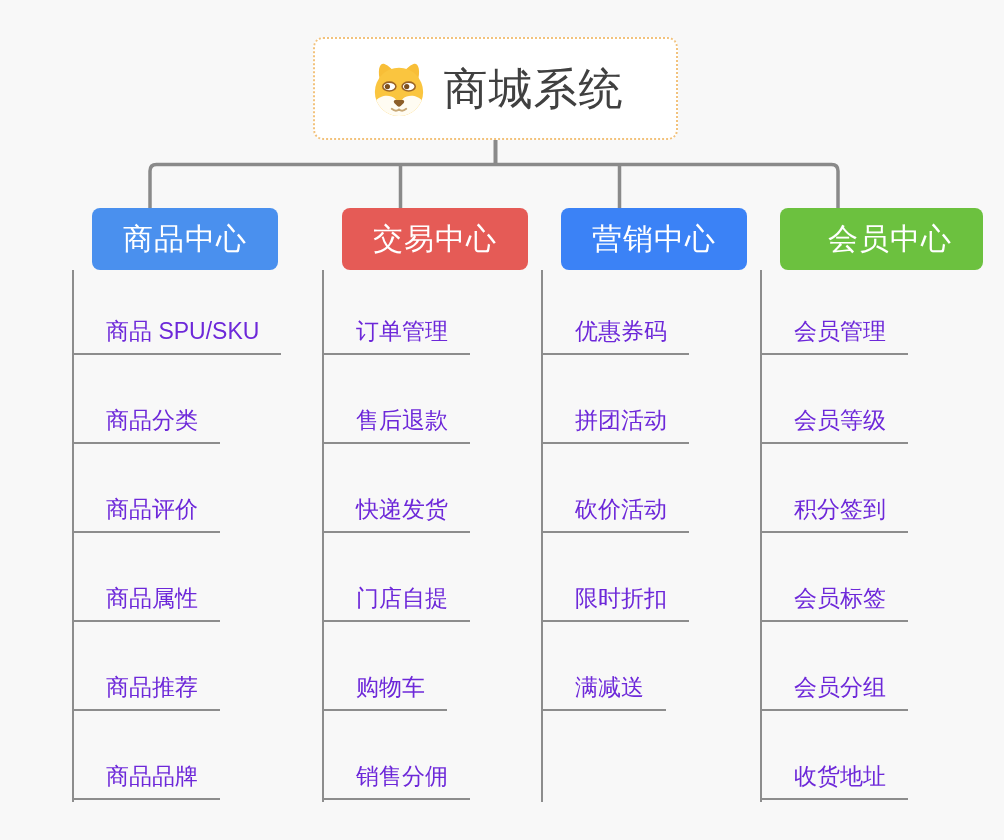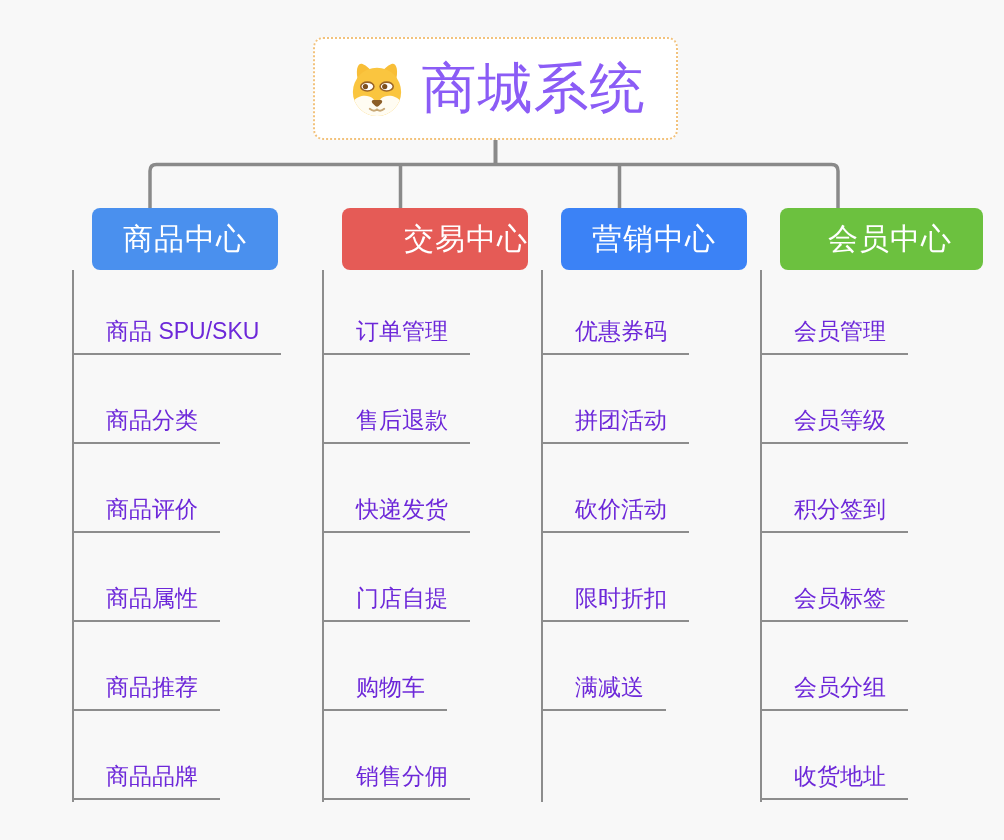--- a/index.html
+++ b/index.html
@@ -6,21 +6,21 @@
   body{background:#F8F8F8;font-family:"Liberation Sans","DejaVu Sans",sans-serif;}
   .canvas{position:relative;width:1004px;height:840px;background:#F8F8F8;overflow:hidden;}
 
   
   .connectors{position:absolute;left:0;top:0;width:1004px;height:840px;pointer-events:none;}
 
   
   .root-node{position:absolute;left:313px;top:37px;width:365px;height:103px;background:#ffffff;
     border:2px dotted #F2C27C;border-radius:10px;box-sizing:border-box;
     display:flex;align-items:center;justify-content:center;gap:14px;}
-  .root-title{font-size:55px;line-height:1;color:#8b5cf6;letter-spacing:1px;}
+  .root-title{font-size:44px;line-height:1;color:#404040;letter-spacing:1px;}
 
   
   .branch{position:absolute;top:208px;width:186px;height:62px;border-radius:8px;color:#ffffff;
     display:flex;align-items:center;justify-content:center;margin-left:35px;}
   .branch span{font-size:30px;line-height:1;letter-spacing:1px;}
   .b0{left:57px}.b1{left:307px}.b2{left:526px}.b3{left:745px}
 
   
   .col{position:absolute;top:266px;width:250px;}
   .c0{left:57px}.c1{left:307px}.c2{left:526px}.c3{left:745px}
@@ -60,21 +60,21 @@
       <circle cx="40" cy="26.5" r="2.7" fill="#7D4F1D"></circle>
       <path d="M28.3 40.5 h7.4 c1.6 0 2.3 1.7 1.2 2.9 l-3.2 3.2 c-0.9 0.95 -2.5 0.95 -3.4 0 l-3.2 -3.2 c-1.1 -1.2 -0.4 -2.9 1.2 -2.9 z" fill="#8C5E28"></path>
       <path d="M24.5 49.5 Q28.5 53 32 50.2 Q35.5 53 39.5 49.5" stroke="#C8A876" stroke-width="2" fill="none" stroke-linecap="round"></path>
     </svg>
     <span class="root-title">商城系统</span>
   </div>
 
   <div class="branch b0" style="background-color: rgb(74, 144, 238);">
     <span>商品中心</span>
   </div>
-  <div class="branch b1" style="background-color: rgb(229, 91, 86); justify-content: flex-end;">
+  <div class="branch b1" style="background-color: rgb(229, 91, 86);">
     <span>交易中心</span>
   </div>
   <div class="branch b2" style="background-color: #3b82f6;">
     <span>营销中心</span>
   </div>
   <div class="branch b3" style="background-color: rgb(108, 193, 63); padding-left: 17px;">
     <span>会员中心</span>
   </div>
 
   <div class="col c0">

